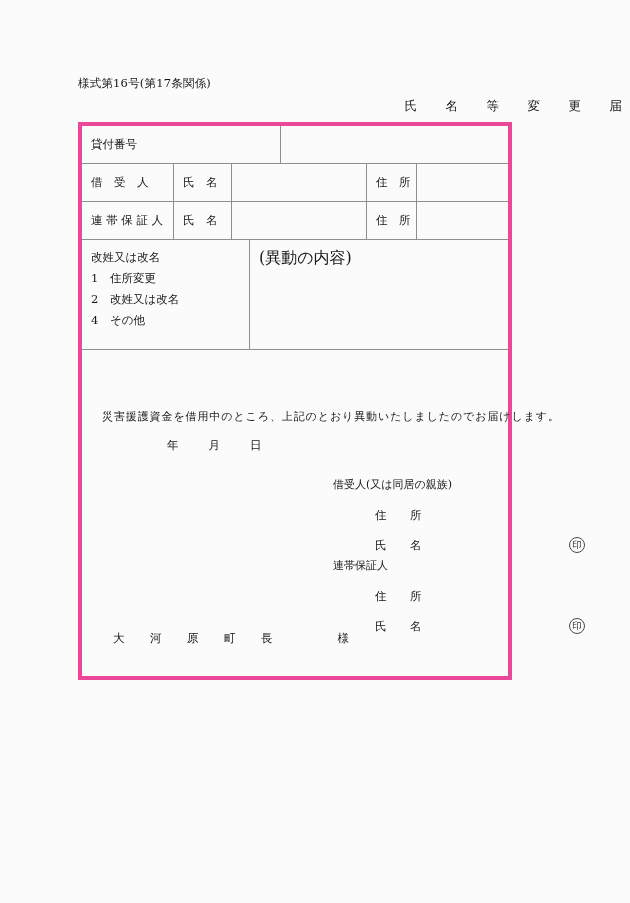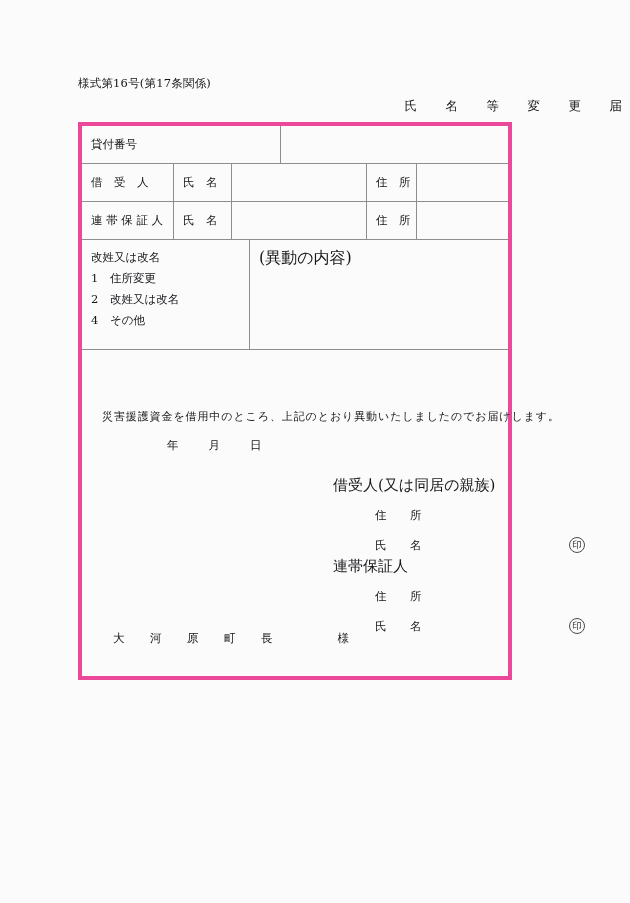--- a/index.html
+++ b/index.html
@@ -163,21 +163,21 @@
   }
   .date-line .d-y { display: inline-block; }
   .date-line .d-m { display: inline-block; margin-left: 30px; }
   .date-line .d-d { display: inline-block; margin-left: 30px; }
 
   
   .sig-block { position: absolute; }
   .sig-borrower { left: 251px; top: 120px; }
   .sig-guarantor { left: 251px; top: 201px; }
   .sig-title {
-    font-size: 15px;
+    font-size: 11px;
     line-height: 30px;
     white-space: nowrap;
   }
   .sig-row {
     font-size: 11.5px;
     line-height: 30px;
     white-space: nowrap;
     padding-left: 42px;
     position: relative;
     width: 210px;

